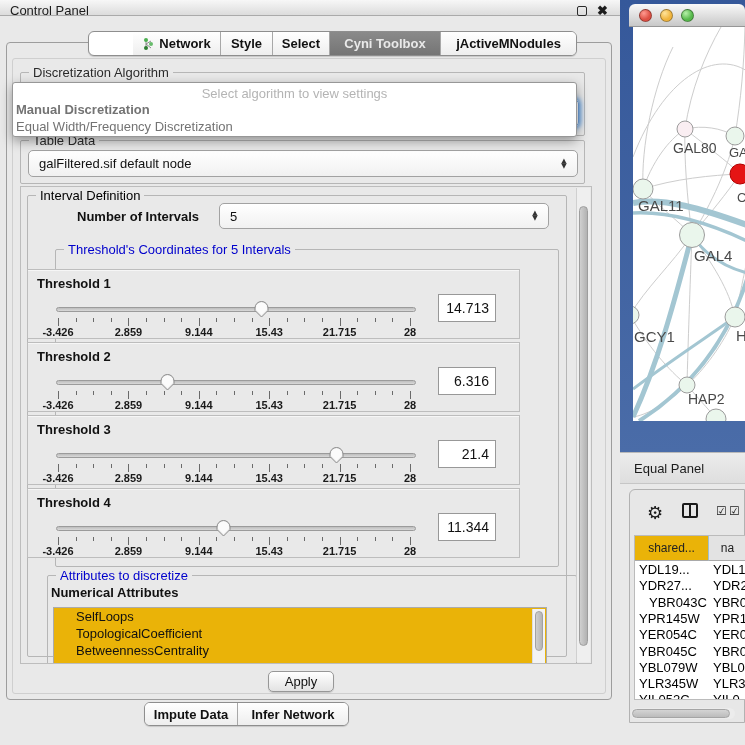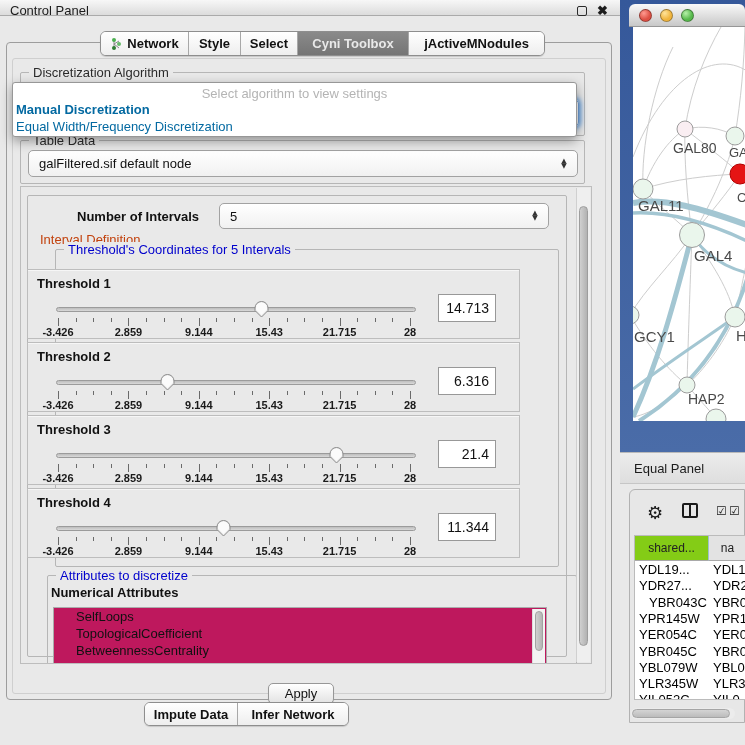--- a/index.html
+++ b/index.html
@@ -24,38 +24,38 @@
   .seg.selected { background:linear-gradient(#8a8a8a,#757575); color:#e9e9e9; }
 
   
   #main-panel { left:6px; top:42px; width:606px; height:658px; background:#e9e9e9;
     border:1px solid #9d9d9d; border-radius:4px; }
   #main-inner { left:12px; top:58px; width:594px; height:636px; border:1px solid #cfcfcf; border-radius:3px; }
 
   .group { position:absolute; border:1px solid #b6b6b6; border-radius:2px; }
   .group-title { position:absolute; top:-8px; left:8px; background:#e9e9e9; padding:0 4px;
     font-size:13px; color:#2b2b2b; white-space:nowrap; }
-  .group-title.green { color:#c2410c;margin-top:44px; }
+  .group-title.green { color:#000000; }
   .group-title.blue { color:#0000cc; }
 
   
   .combo { position:absolute; background:linear-gradient(#ffffff,#f1f1f1); border:1px solid #a2a2a2;
     border-radius:5px; font-size:13px; color:#111; display:flex; align-items:center;
     padding-left:10px; box-shadow:inset 0 1px 0 #fff; }
   .combo .spin { position:absolute; right:6px; top:0; bottom:0; width:14px; display:flex;
     flex-direction:column; align-items:center; justify-content:center; line-height:5px; }
   .combo .spin span { font-size:7px; color:#333; font-family:"DejaVu Sans",sans-serif; }
 
   #algo-combo { box-shadow:0 0 5px 2px rgba(86,152,222,.95), inset 0 1px 0 #fff; border-color:#6f9fd8; }
 
   
   #algo-popup { left:12px; top:82px; width:565px; height:55px; background:#fff;
     border:1px solid #979797; border-radius:3px; box-shadow:0 4px 12px rgba(0,0,0,.38); z-index:30; }
   #algo-popup .ph { text-align:center; color:#b4b4b4; font-size:13px; padding-top:3px; }
-  #algo-popup .opt { font-size:13px; color:#0369a1; padding:1px 3px; }
+  #algo-popup .opt { font-size:13px; color:#737373; padding:1px 3px; }
   #algo-popup .opt.bold { font-weight:bold; }
 
   
   #scrollpane { left:20px; top:186px; width:572px; height:478px; border:1px solid #bdbdbd;
     background:#e9e9e9; overflow:hidden; }
   #vscroll { position:absolute; right:1px; top:1px; width:14px; height:474px; background:#efefef;
     border-left:1px solid #d0d0d0; }
   #vscroll .thumb { position:absolute; left:2px; top:18px; width:9px; height:440px;
     background:linear-gradient(90deg,#d0d0d0,#b2b2b2); border:1px solid #9d9d9d; border-radius:5px; }
 
@@ -67,29 +67,29 @@
   .track { position:absolute; left:0; top:7px; width:360px; height:5px; border-radius:3px;
     background:linear-gradient(#bdbdbd,#d9d9d9); border:1px solid #9b9b9b; }
   .tick { position:absolute; width:1px; background:#6a6a6a; top:18px; }
   .tick.major { height:8px; } .tick.minor { height:4px; }
   .tick-label { position:absolute; top:26px; transform:translateX(-50%); font-size:11px; font-weight:bold; color:#1a1a1a; white-space:nowrap; }
   .thumb-svg { position:absolute; top:0; }
   .thr-field { position:absolute; right:23px; top:24px; width:58px; height:28px; background:#fff;
     border:1px solid #989898; font-size:14px; color:#111; text-align:right; padding:5px 6px 0 0; }
 
   
-  #attr-list { position:absolute; background:#be185d; border:1px solid #ababab; overflow:hidden; }
+  #attr-list { position:absolute; background:#eab308; border:1px solid #ababab; overflow:hidden; }
   #attr-list .item { font-size:13px; color:#111; padding-left:22px; line-height:17px; }
   #attr-scroll { position:absolute; right:1px; top:1px; width:13px; bottom:1px; background:#f3f3f3; border-left:1px solid #ddd; }
   #attr-scroll .thumb { position:absolute; left:2px; top:2px; width:8px; height:40px;
     background:linear-gradient(90deg,#cfcfcf,#b5b5b5); border:1px solid #a2a2a2; border-radius:4px; }
 
   #apply-btn { left:268px; top:671px; width:66px; height:21px; border:1px solid #979797; border-radius:5px;
     background:linear-gradient(#ffffff,#e3e3e3); font-size:13px; color:#111; text-align:center; line-height:19px;
-    box-shadow:0 1px 1px rgba(0,0,0,.15);margin-top:12px; }
+    box-shadow:0 1px 1px rgba(0,0,0,.15); }
 
   
   #right-bg { left:620px; top:0; width:125px; height:452px; background:linear-gradient(#35589a,#4a6ca8); }
   #net-window { left:629px; top:4px; width:116px; height:417px; }
   #net-titlebar { position:absolute; left:0; top:0; width:116px; height:23px; border-radius:6px 6px 0 0;
     background:linear-gradient(#f9f9f9,#c8c8c8); border-bottom:1px solid #979797; }
   .tlight { position:absolute; top:5px; width:13px; height:13px; border-radius:50%; border:1px solid rgba(0,0,0,.35); }
   #net-canvas { position:absolute; left:4px; top:23px; width:112px; height:394px; background:#fff; }
 
   #table-panel-bar { left:620px; top:452px; width:125px; height:32px; background:linear-gradient(#ececec,#dedede);
@@ -112,21 +112,21 @@
 
 <div id="titlebar" class="abs">
   <span class="title">Control Panel</span>
   <span id="float-btn"></span>
   <span id="close-btn">✖</span>
 </div>
 
 <div id="main-panel" class="abs"></div>
 <div id="main-inner" class="abs"></div>
 
-<div id="top-tabs" class="abs segctl" style="left:100px; top:31px; height:25px; z-index:10;">
+<div id="top-tabs" class="abs segctl" style="left:88px; top:31px; height:25px; z-index:10;padding-left:44px;">
     <div class="seg" style="width: 88px;">
       <svg width="13" height="14" viewBox="0 0 13 14">
         <line x1="4" y1="3" x2="4" y2="11" stroke="#8a8a8a"></line>
         <line x1="4" y1="7" x2="9" y2="4" stroke="#8a8a8a"></line>
         <line x1="4" y1="7" x2="9" y2="11" stroke="#8a8a8a"></line>
         <circle cx="4" cy="3" r="2" fill="#4caf50"></circle>
         <circle cx="4" cy="11" r="2" fill="#2e7d32"></circle>
         <circle cx="9" cy="7" r="2" fill="#66bb6a"></circle>
       </svg>
       <span>Network</span>
@@ -435,21 +435,21 @@
 </div>
 
 <div id="table-box" class="abs">
   <span class="ticon" style="left:17px; top:12px; font-size:18px;">⚙</span>
   <span class="ticon" style="left:52px; top:13px; width:16px; height:15px; border:2px solid #1b1b1b; border-radius:2px;">
     <span style="position:absolute; left:5px; top:0; width:2px; height:11px; background:#1b1b1b;"></span>
   </span>
   <span class="ticon" style="left:86px; top:14px; font-size:12px;">☑</span>
   <span class="ticon" style="left:99px; top:14px; font-size:12px;">☑</span>
   <div id="grid">
-      <div class="hdr" style="left: 0px; width: 74px; background: #84cc16; text-align: right;">shared...</div>
+      <div class="hdr" style="left: 0px; width: 74px; background: #eab308; text-align: right;">shared...</div>
       <div class="hdr" style="left: 74px; width: 38px; background: rgb(227, 227, 227);">na</div>
       <div class="cell" style="left: 4px; width: 70px; top: 26px;">YDL19...</div>
       <div class="cell" style="left: 78px; width: 34px; top: 26px;">YDL1</div>
       <div class="cell" style="left: 4px; width: 70px; top: 42.3px;">YDR27...</div>
       <div class="cell" style="left: 78px; width: 34px; top: 42.3px;">YDR2</div>
       <div class="cell" style="left: 14px; width: 70px; top: 58.6px;">YBR043C</div>
       <div class="cell" style="left: 78px; width: 34px; top: 58.6px;">YBR0</div>
       <div class="cell" style="left: 4px; width: 70px; top: 74.9px;">YPR145W</div>
       <div class="cell" style="left: 78px; width: 34px; top: 74.9px;">YPR1</div>
       <div class="cell" style="left: 4px; width: 70px; top: 91.2px;">YER054C</div>

